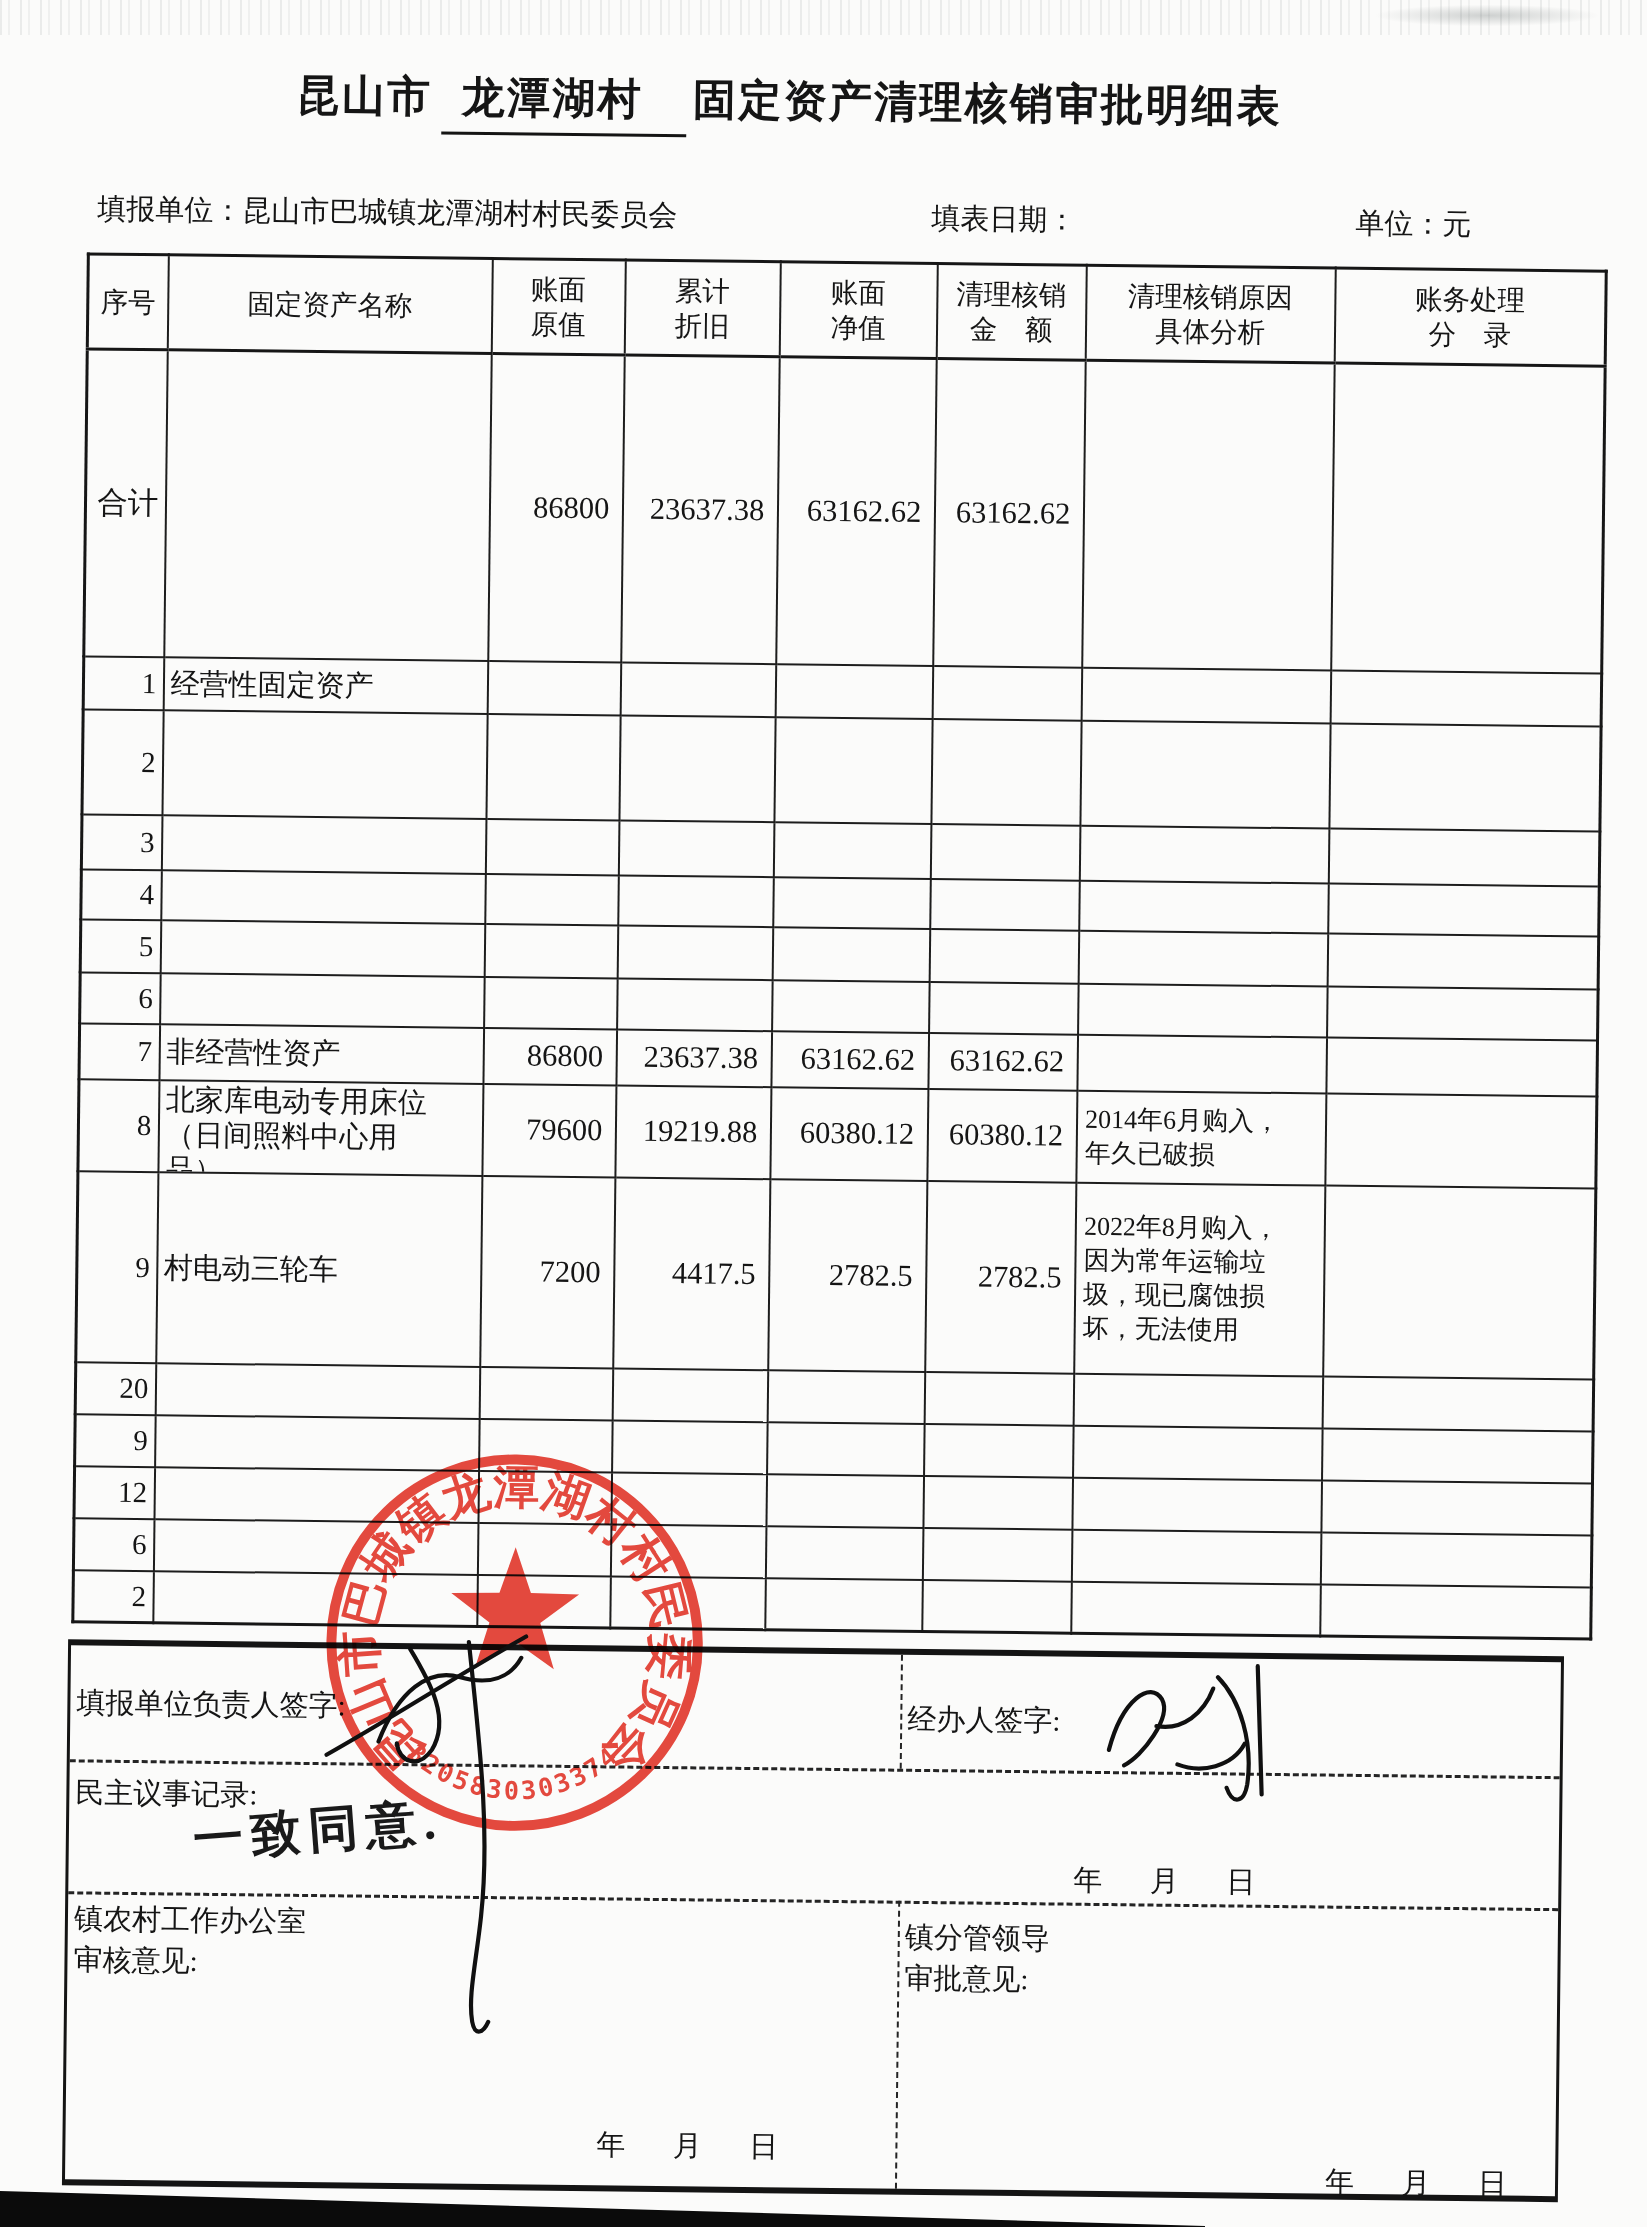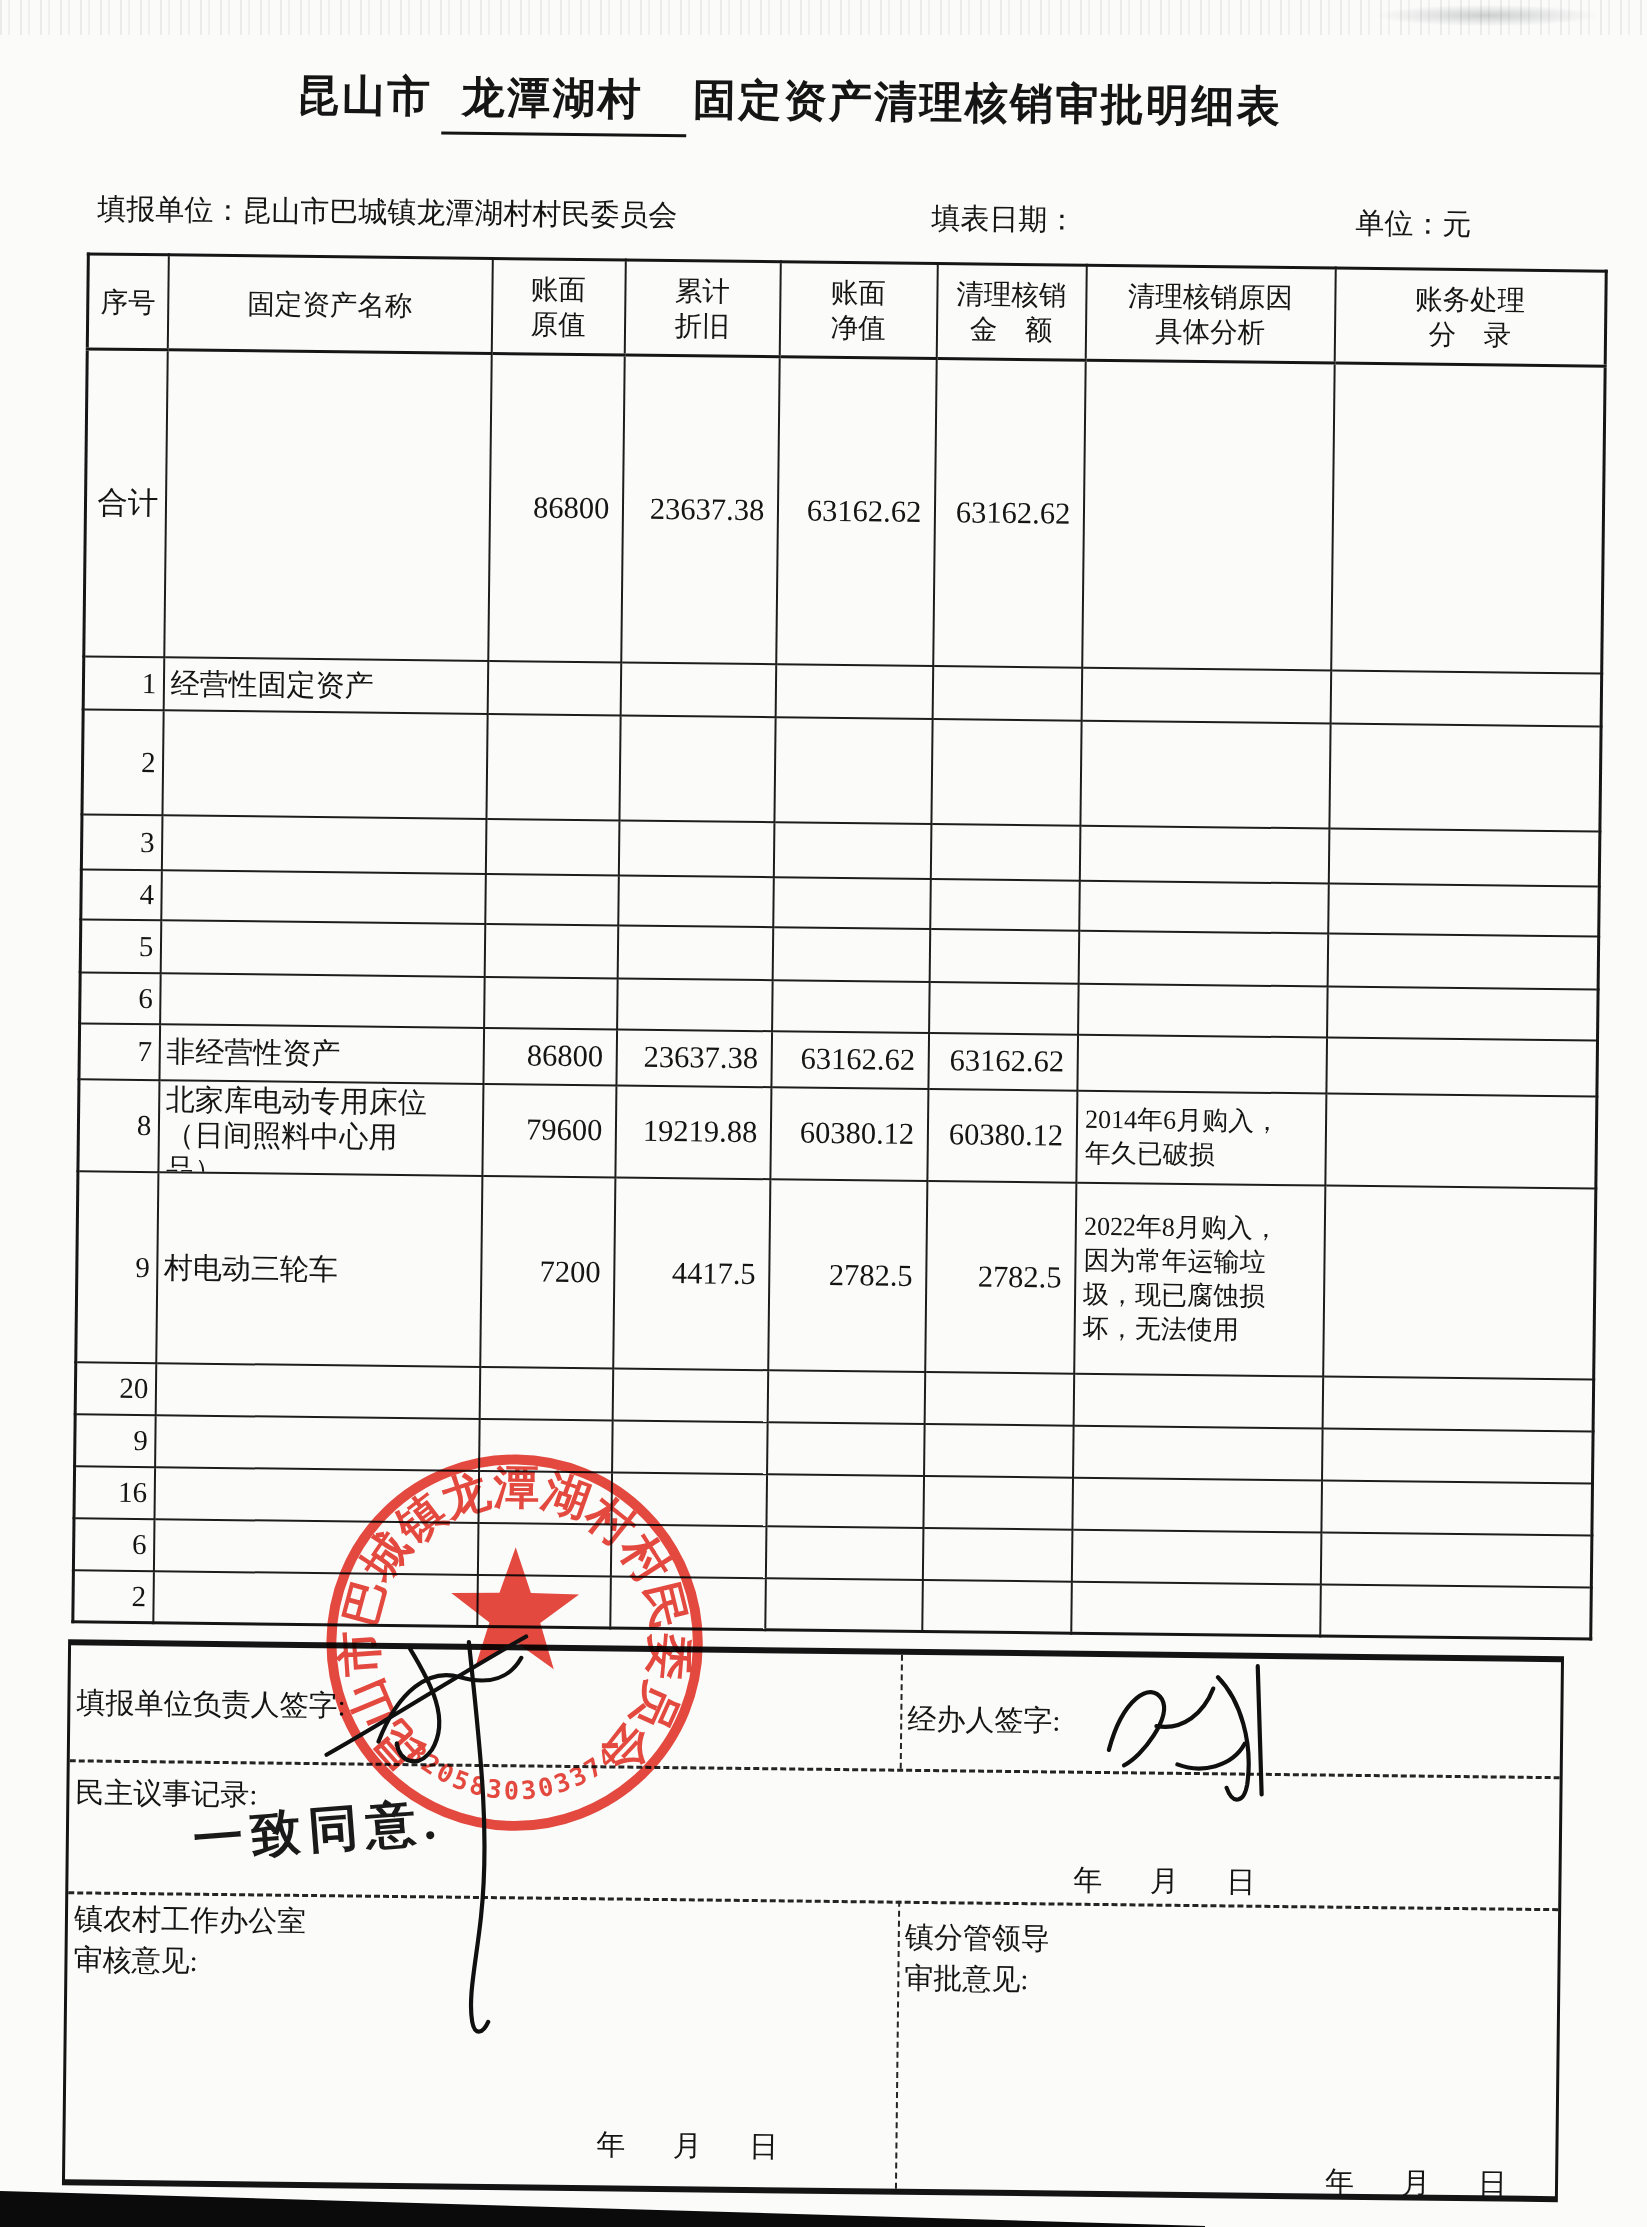--- a/index.html
+++ b/index.html
@@ -419,21 +419,21 @@
           </td>
           <td class="c-reason">
             <div class="cellin"></div>
           </td>
           <td class="c-entry">
             <div class="cellin"></div>
           </td>
         </tr>
         <tr class="dr11">
           <td class="c-no">
-            <div class="cellin">16</div>
+            <div class="cellin">12</div>
           </td>
           <td class="c-name">
             <div class="cellin"></div>
           </td>
           <td class="num">
             <div class="cellin"></div>
           </td>
           <td class="num">
             <div class="cellin"></div>
           </td>

